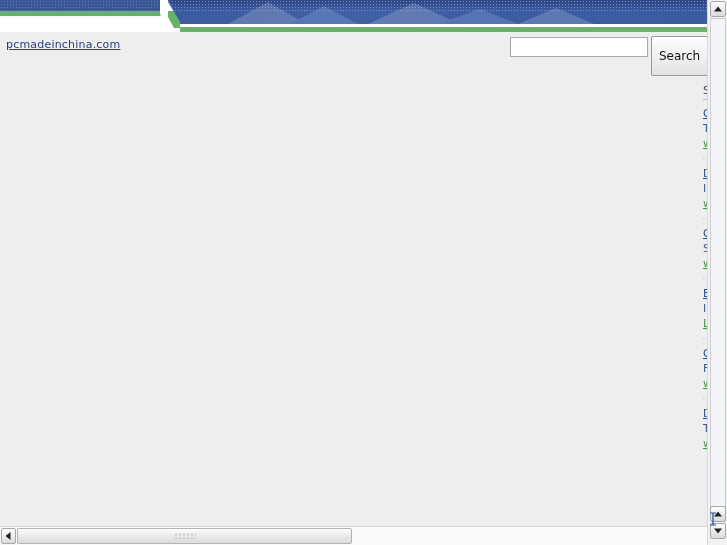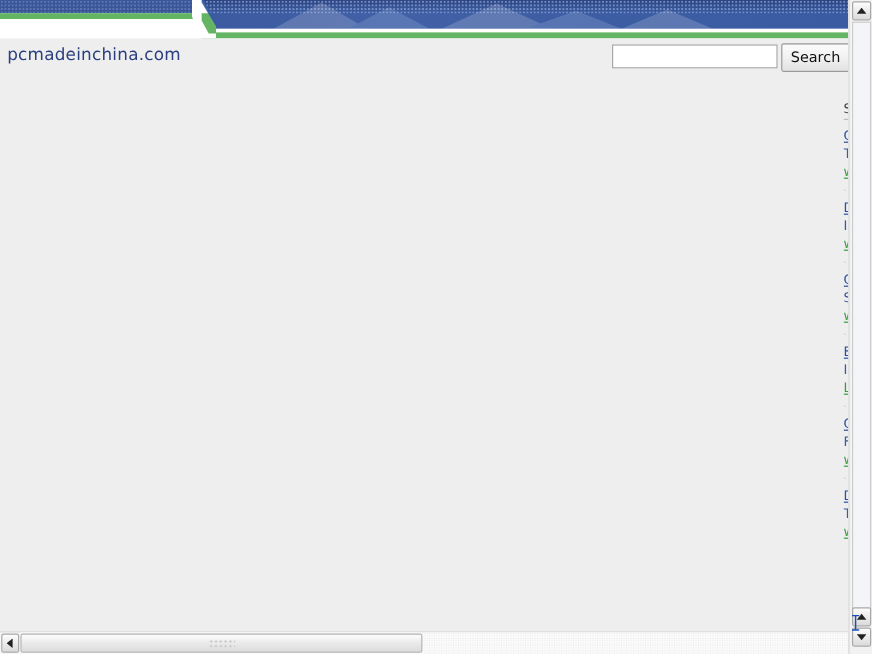--- a/index.html
+++ b/index.html
@@ -103,24 +103,25 @@
     position: absolute;
     left: 160px; top: 0;
     width: 20px; height: 32px;
   }
 
   
   #logo {
     position: absolute;
     left: 6px;
     top: 38px;
-    font-size: 14px;
+    font-size: 11px;
     color: #2a3f7e;
     letter-spacing: 0.2px;
     white-space: nowrap;
+    text-decoration: underline;
   }
   #search-area {
     position: absolute;
     left: 510px;
     top: 37px;
     height: 20px;
   }
   #search-input {
     position: absolute;
     left: 0; top: 0;
@@ -130,21 +131,21 @@
     border: 1px solid #a9a9a9;
     background: #ffffff;
     font-family: "DejaVu Sans", "Liberation Sans", sans-serif;
     font-size: 11px;
     color: #000000;
     box-sizing: content-box;
   }
   #search-button {
     position: absolute;
     left: 141px; top: -1px;
-    height: 24px;
+    height: 40px;
     min-width: 54px;
     padding: 0 7px;
     border: 1px solid #9a9a9a;
     border-radius: 2px;
     background: linear-gradient(to bottom, #fcfcfc 0%, #f1f1f1 50%, #e2e2e2 100%);
     font-family: "DejaVu Sans", "Liberation Sans", sans-serif;
     font-size: 12px;
     color: #111111;
     cursor: default;
   }

